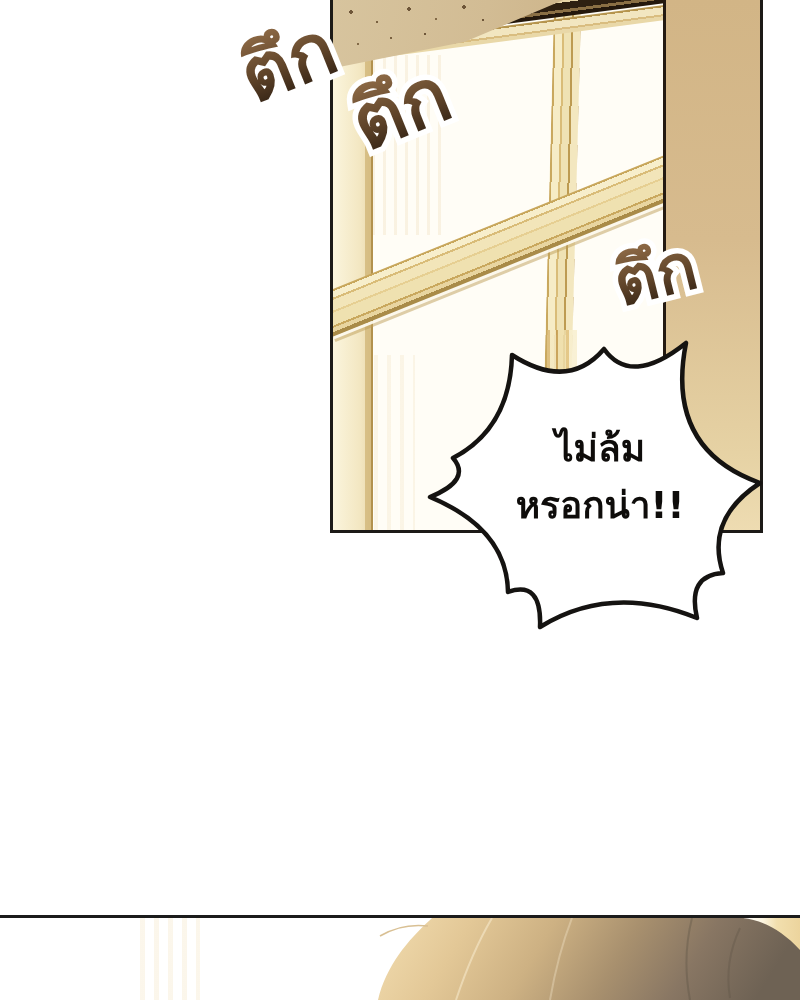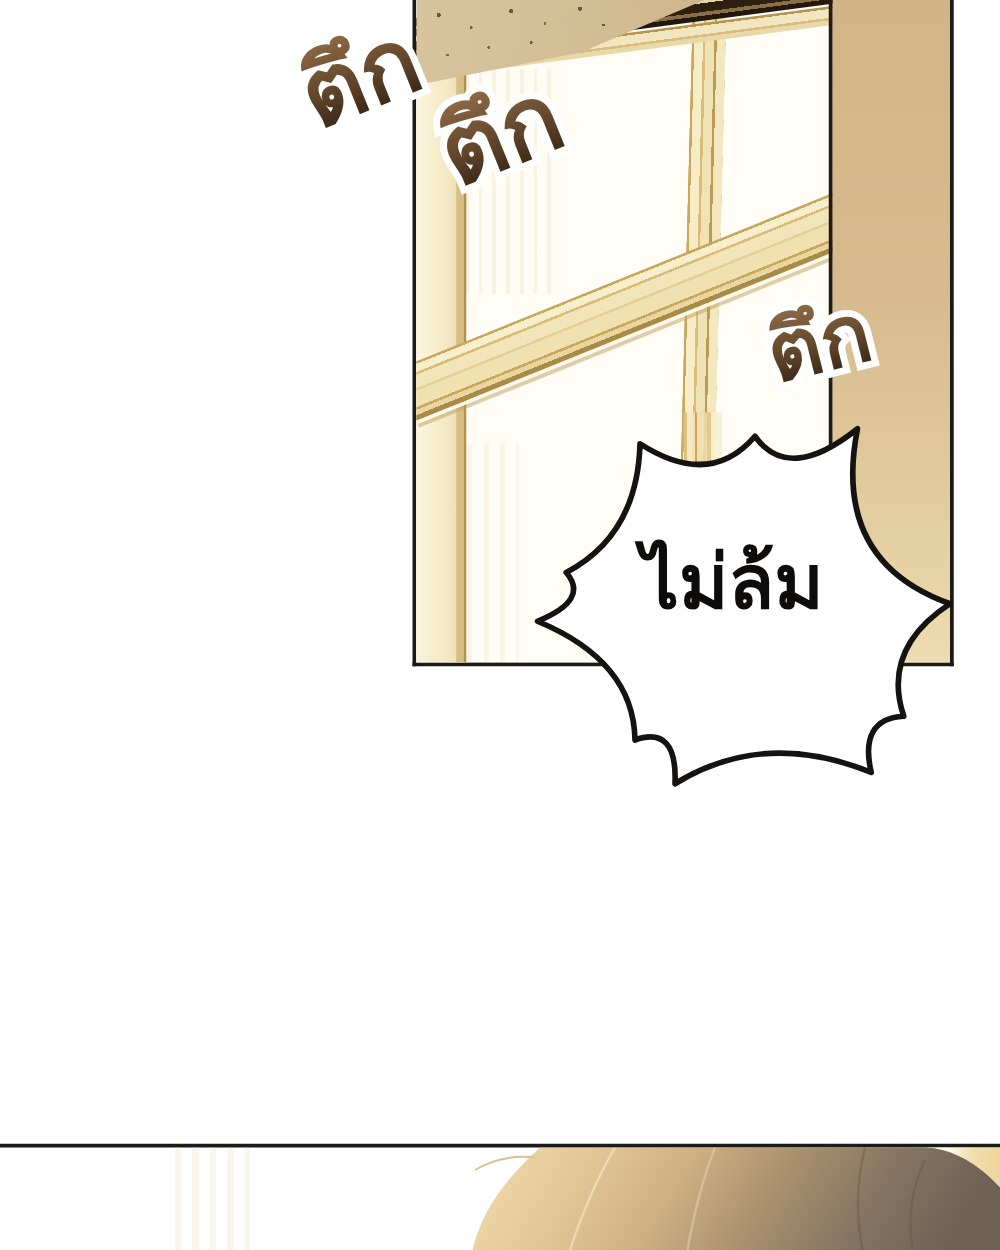--- a/index.html
+++ b/index.html
@@ -91,22 +91,22 @@
       -webkit-background-clip:text;background-clip:text;color:transparent;
     }
   }
   .sfx-1{left:240px;top:14px;font-size:76px;transform:rotate(-22deg);}
   .sfx-2{left:352px;top:60px;font-size:78px;transform:rotate(-22deg);}
   .sfx-3{left:614px;top:234px;font-size:66px;transform:rotate(-14deg);}
 
   
   .bubble-svg{position:absolute;left:418px;top:333px;}
   .bubble-text{
-    position:absolute;left:441px;top:420px;width:290px;
-    text-align:center;font-weight:bold;font-size:60px;line-height:1.55;color:#0e0c0a;
+    position:absolute;left:455px;top:420px;width:290px;
+    text-align:center;font-weight:bold;font-size:37px;line-height:1.55;color:#0e0c0a;
   }
 
   
   .panel2-line{position:absolute;left:0;top:915px;width:800px;height:3px;background:#1b1b1b;}
   .light-streaks-bottom{
     position:absolute;left:140px;top:918px;width:60px;height:82px;opacity:.5;
     background:repeating-linear-gradient(90deg,rgba(240,220,176,.5) 0 5px,rgba(255,255,255,0) 5px 14px);
   }
   .frame-glow-bottom-right{
     position:absolute;left:742px;top:918px;width:58px;height:62px;
@@ -156,20 +156,21 @@
          Q 287 186 305 240
          Q 269 242 279 285
          Q 193 250 122 294
          Q 124 247 90 259
          Q 89 196 12 164
          Q 54 147 35 125
          Q 92 95 94 22 Z" fill="#ffffff" stroke="#151311" stroke-width="4.5" stroke-linejoin="round"></path>
   </svg>
   <div class="bubble-text">
     <div>ไม่ล้ม</div>
+    <div>หรอกน่า!!</div>
   </div>
 
   <div class="panel2-line"></div>
   <div class="light-streaks-bottom"></div>
   <div class="frame-glow-bottom-right"></div>
 
   <svg class="hair-svg" width="428" height="82" viewBox="0 0 428 82">
     <defs>
       <linearGradient id="hairGrad" x1="0" y1="0" x2="1" y2="0.12">
         <stop offset="0" stop-color="#f2ddb0"></stop>

